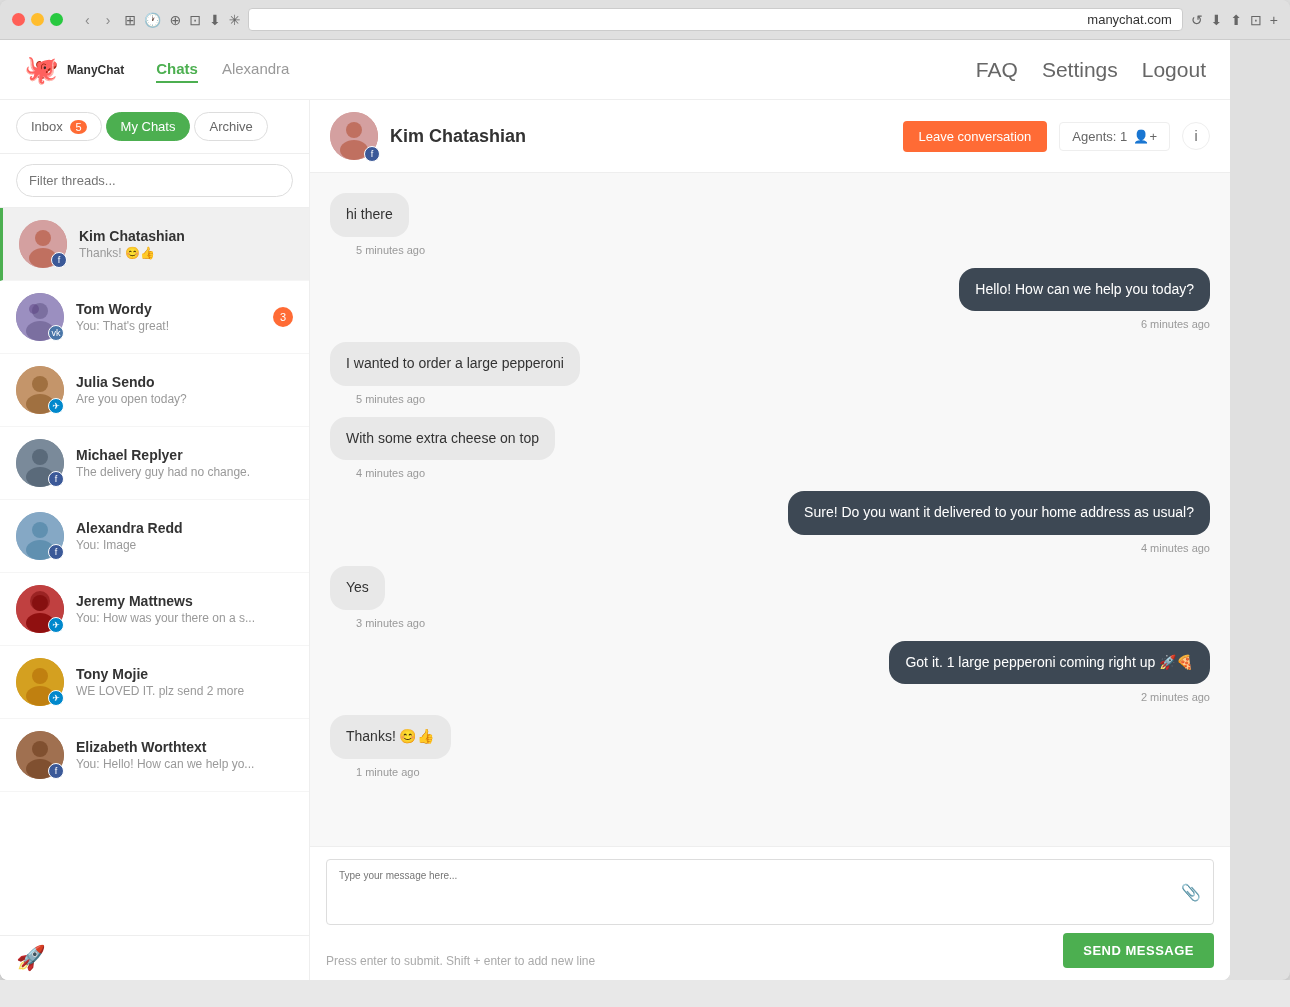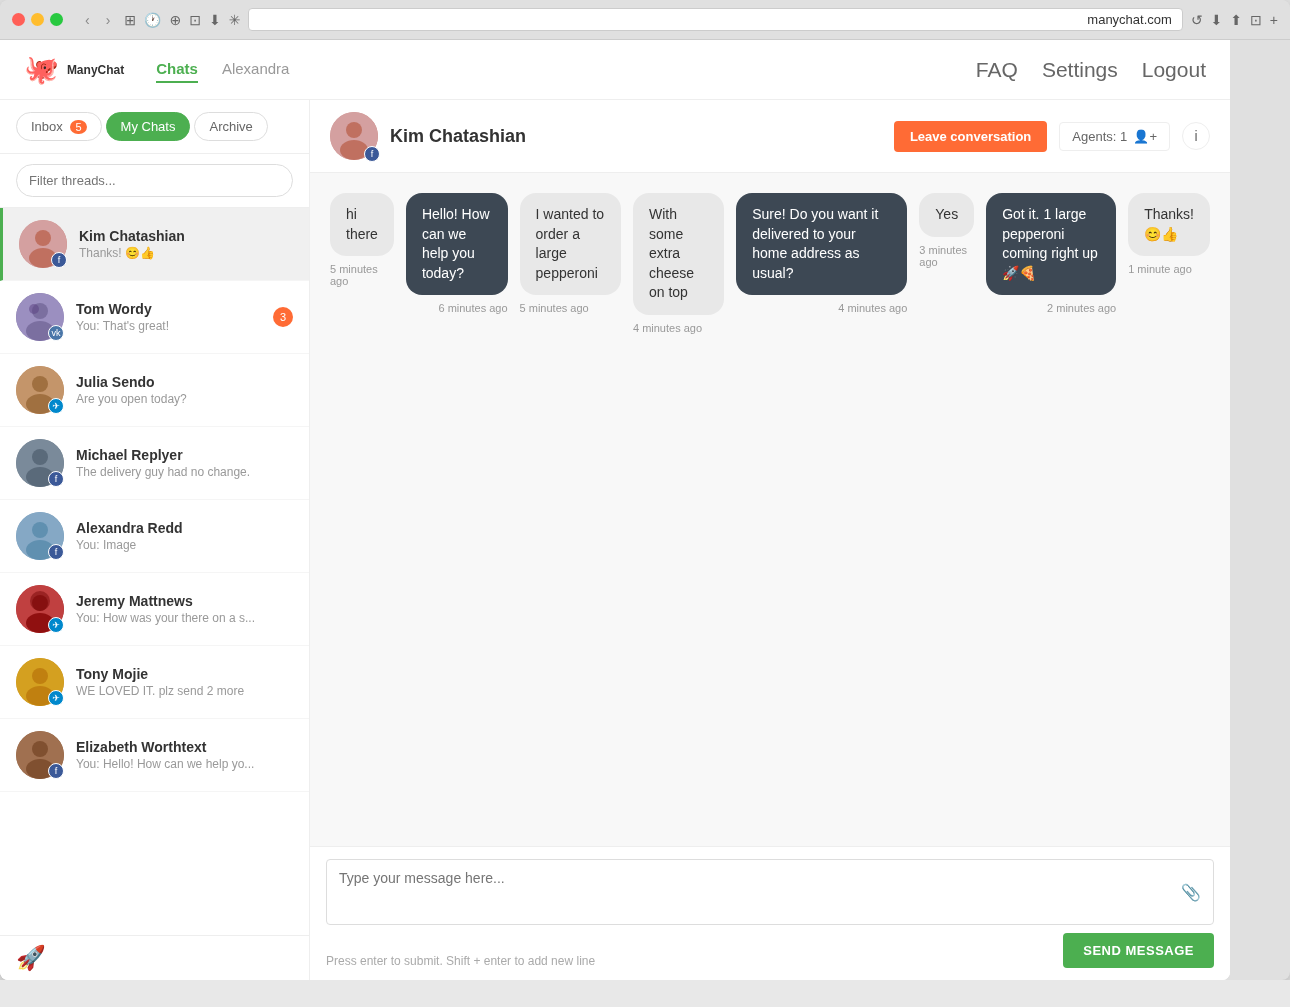--- a/index.html
+++ b/index.html
@@ -202,21 +202,20 @@
     .chat-header-name { font-size: 18px; font-weight: 600; color: #333; flex: 1; }
     .leave-btn {
       background: #ff6b35;
       color: white;
       border: none;
       padding: 8px 16px;
       border-radius: 4px;
       font-size: 13px;
       cursor: pointer;
       white-space: nowrap;
-      font-weight: bold;
     }
     .agents-info {
       display: flex;
       align-items: center;
       gap: 6px;
       font-size: 13px;
       color: #666;
       border: 1px solid #eee;
       padding: 6px 12px;
       border-radius: 4px;
@@ -234,21 +233,21 @@
       font-size: 14px;
       color: #666;
     }
 
     
     .messages-area {
       flex: 1;
       overflow-y: auto;
       padding: 20px;
       display: flex;
-      flex-direction: row;
+      flex-direction: column;
       gap: 12px;
     }
     .message-group { display: flex; flex-direction: column; gap: 4px; }
     .message-bubble {
       max-width: 480px;
       padding: 12px 16px;
       border-radius: 16px;
       font-size: 14px;
       line-height: 1.4;
     }
@@ -260,41 +259,41 @@
     .message-bubble.outgoing {
       background: #3d4854;
       color: white;
       align-self: flex-end;
     }
     .message-time {
       font-size: 11px;
       color: #999;
       margin-top: 3px;
     }
-    .message-time.incoming { align-self: flex-start; }
+    .message-time.incoming { align-self: flex-start; margin-left: 26px; }
     .message-time.outgoing { align-self: flex-end; }
 
     
     .input-area {
       background: white;
       padding: 12px 16px;
       border-top: 1px solid #eee;
     }
     .message-input-wrap {
       border: 1px solid #ddd;
       border-radius: 4px;
       padding: 10px 40px 10px 12px;
       position: relative;
       margin-bottom: 8px;
     }
     .message-input {
       width: 100%;
       border: none;
       outline: none;
-      font-size: 14px;
+      font-size: 10px;
       color: #999;
       resize: none;
       min-height: 40px;
       font-family: inherit;
     }
     .attach-icon {
       position: absolute;
       right: 12px;
       top: 50%;
       transform: translateY(-50%);

